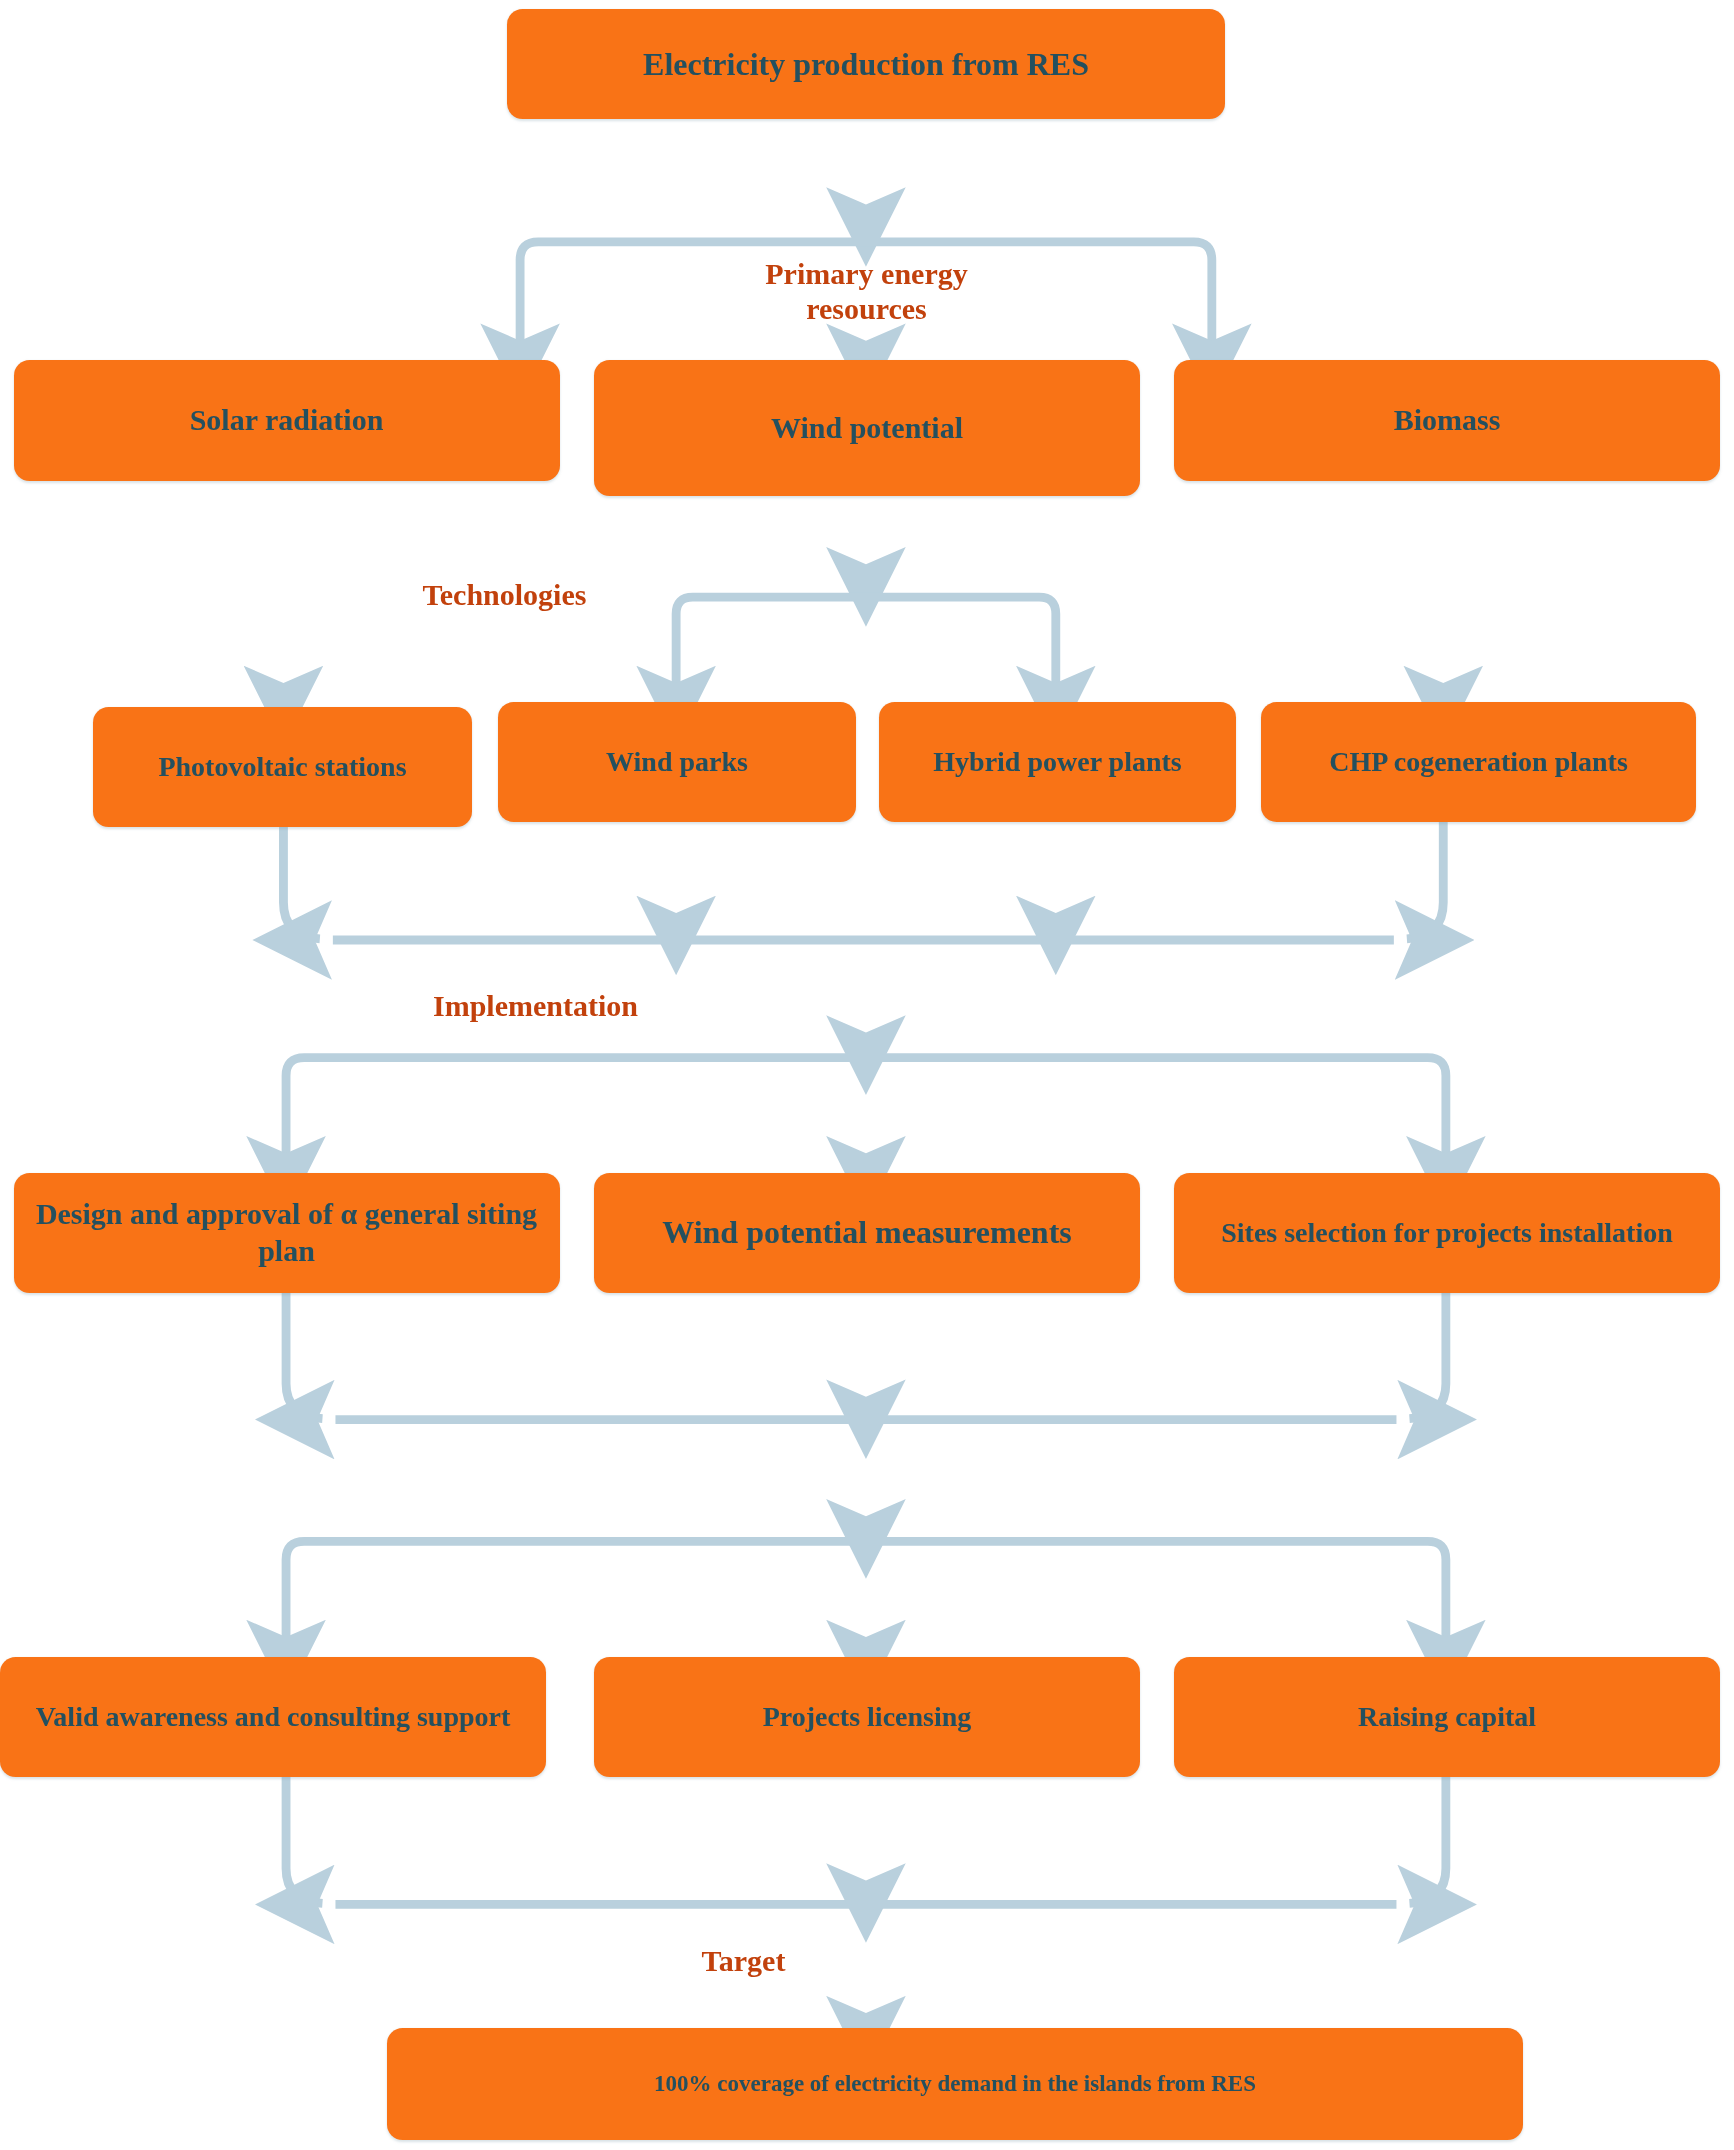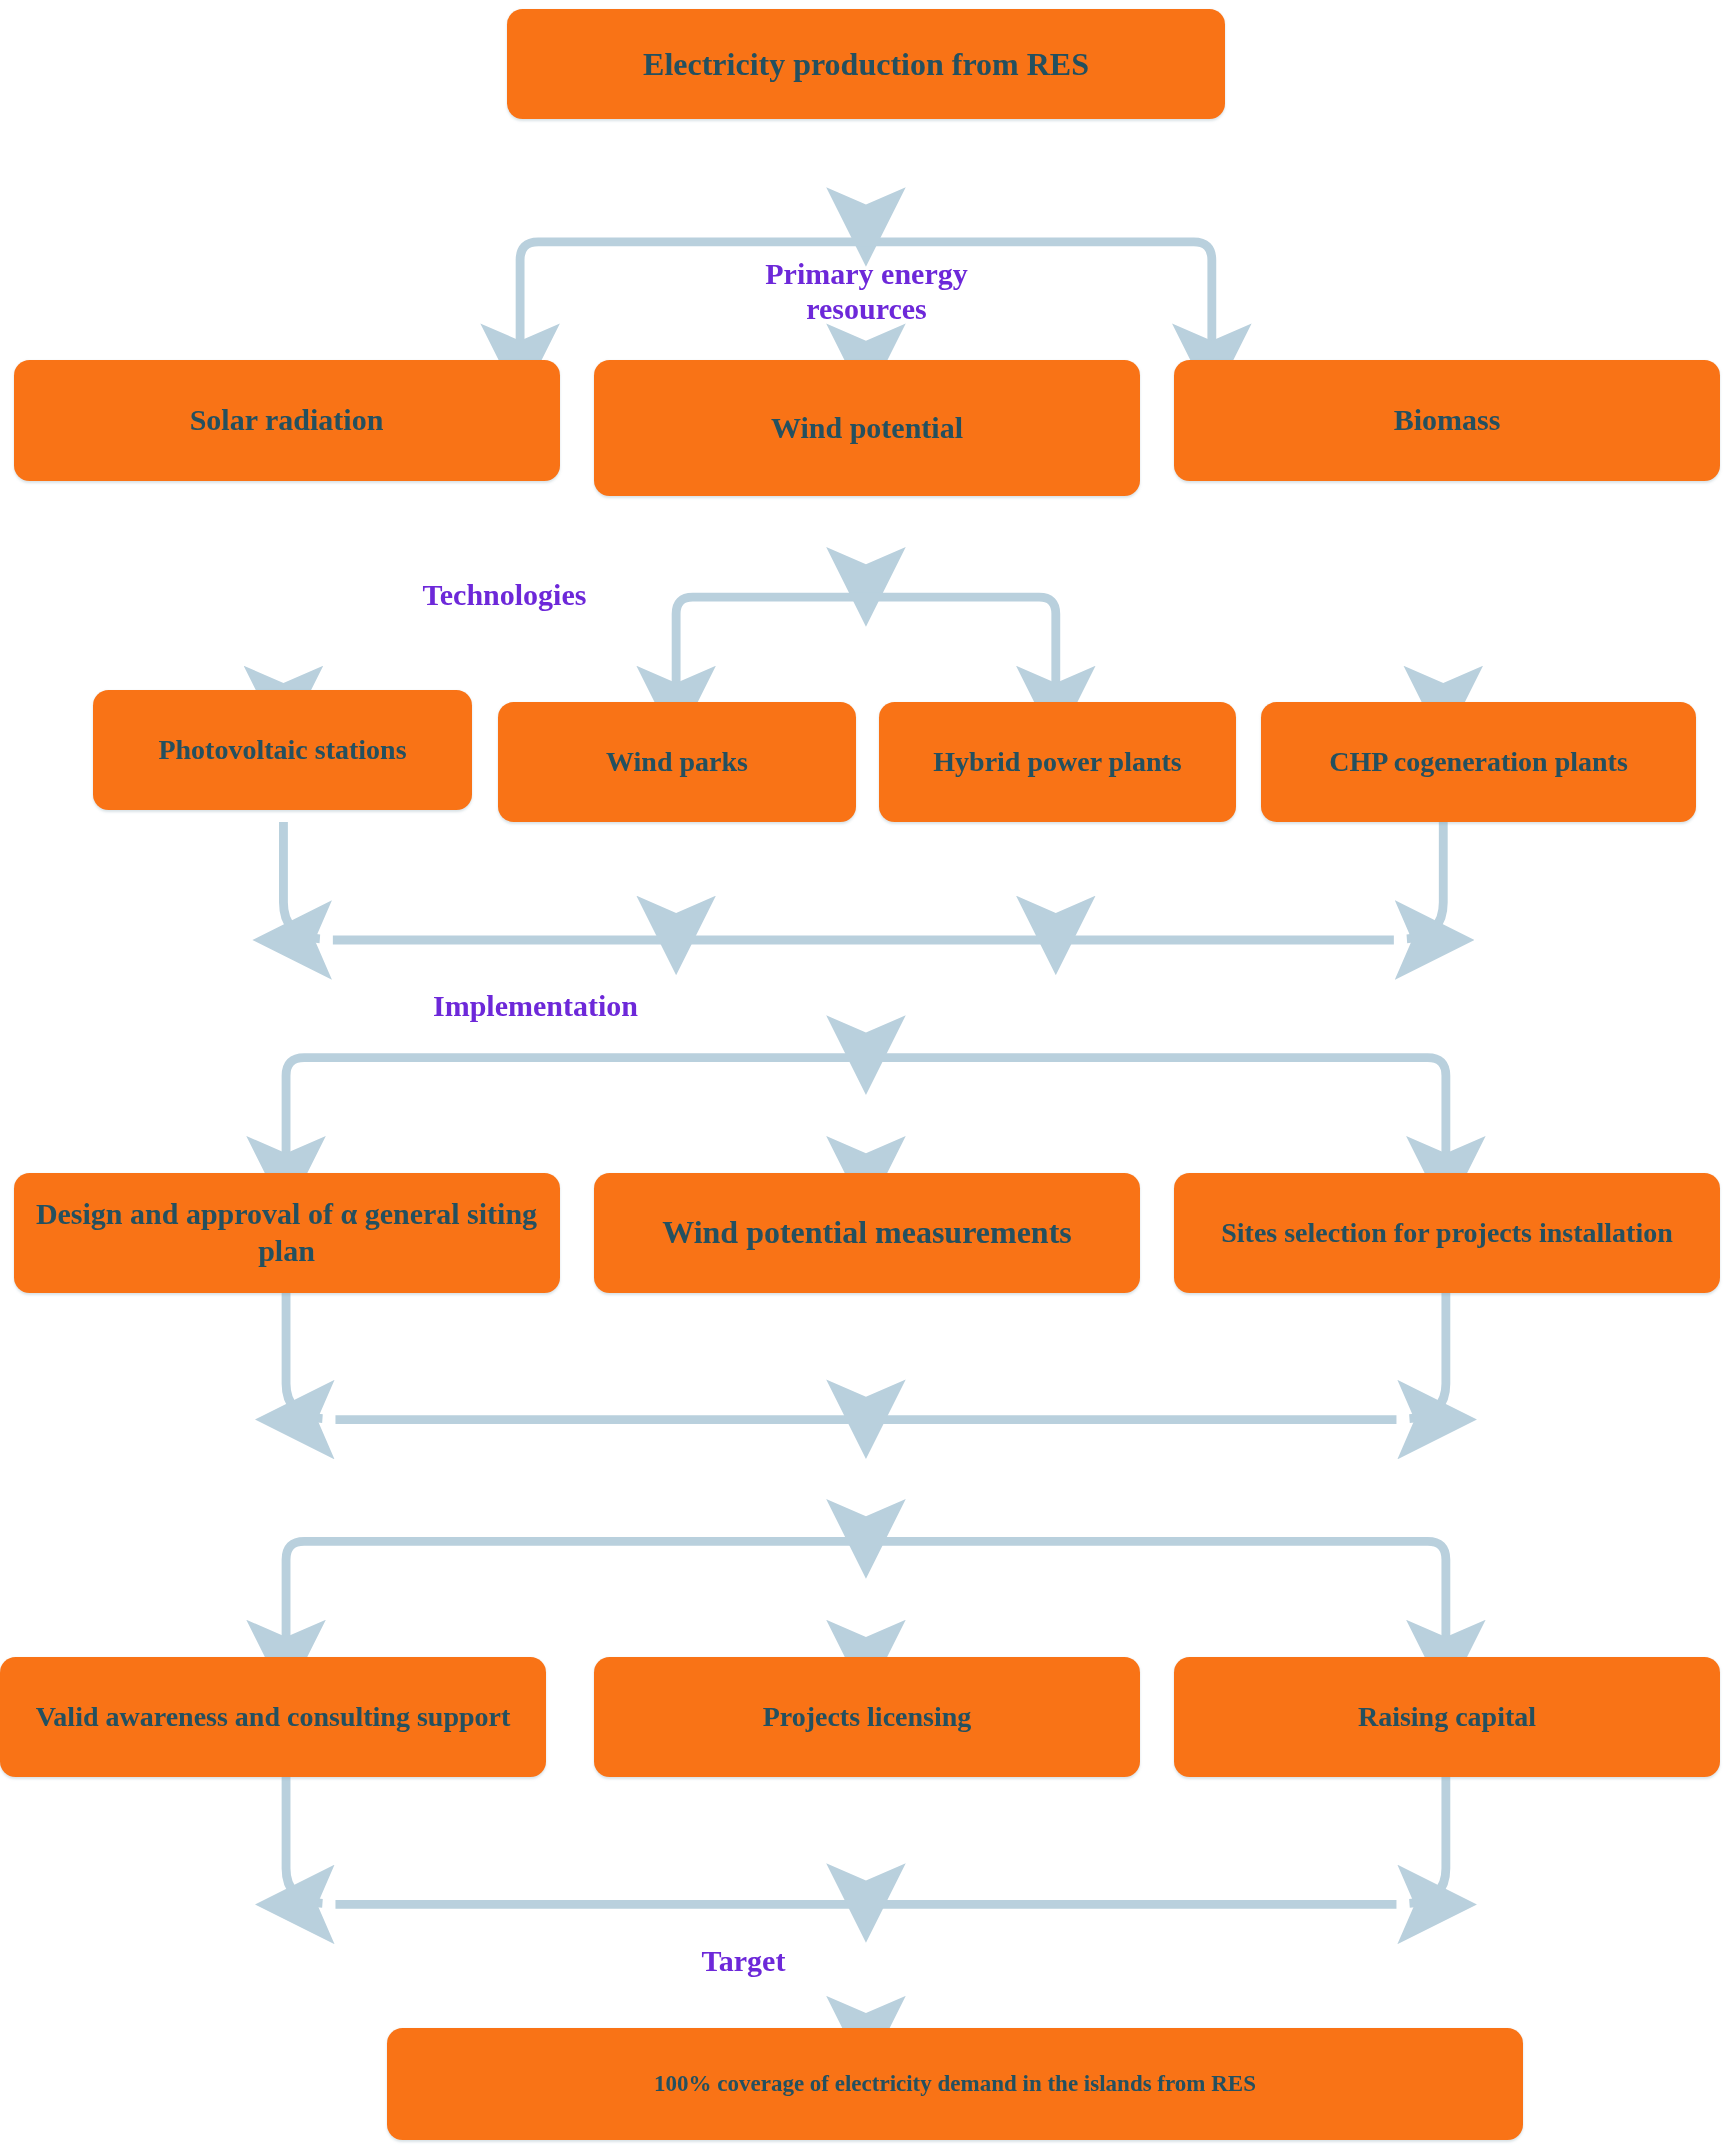--- a/index.html
+++ b/index.html
@@ -14,21 +14,21 @@
     text-align:center;
     color:#24505f;
     font-weight:bold;
     line-height:1.22;
     box-sizing:border-box;
     padding:3.1px 9.4px;
     box-shadow:0 1.6px 2.6px rgba(120,150,165,.28);
   }
   .stage-label{
     position:absolute;
-    color:#6d28d9;
+    color:#c2410c;
     font-weight:bold;
     text-align:center;
     line-height:1.18;
     white-space:pre-line;
   }
 </style>
 </head>
 <body>
 
 <div id="stage">
@@ -137,21 +137,21 @@
 
   <div class="stage-label" style="left:648px;top:256px;width:437px;font-size:30px;">Primary energy
 resources</div>
 
   <div class="node" style="left:13.5px;top:360px;width:546px;height:121px;font-size:30px;">Solar radiation</div>
   <div class="node" style="left:594px;top:360px;width:546px;height:136px;font-size:30px;">Wind potential</div>
   <div class="node" style="left:1174px;top:360px;width:546px;height:121px;font-size:30px;">Biomass</div>
 
   <div class="stage-label" style="left:359px;top:577px;width:291px;font-size:30px;">Technologies</div>
 
-  <div class="node" style="left:93px;top:690px;width:379px;height:120px;font-size:28px;">Photovoltaic stations</div>
+  <div class="node" style="left:93px;top:707px;width:379px;height:120px;font-size:28px;">Photovoltaic stations</div>
   <div class="node" style="left:498px;top:702px;width:358px;height:120px;font-size:28px;">Wind parks</div>
   <div class="node" style="left:879px;top:702px;width:357px;height:120px;font-size:28px;">Hybrid power plants</div>
   <div class="node" style="left:1261px;top:702px;width:435px;height:120px;font-size:28px;">CHP cogeneration plants</div>
 
   <div class="stage-label" style="left:343px;top:988px;width:385px;font-size:30px;">Implementation</div>
 
   <div class="node" style="left:13.5px;top:1173px;width:546px;height:120px;font-size:30px;">Design and approval of α general siting plan</div>
   <div class="node" style="left:594px;top:1173px;width:546px;height:120px;font-size:32px;">Wind potential measurements</div>
   <div class="node" style="left:1174px;top:1173px;width:546px;height:120px;font-size:28px;">Sites selection for projects installation</div>
 

